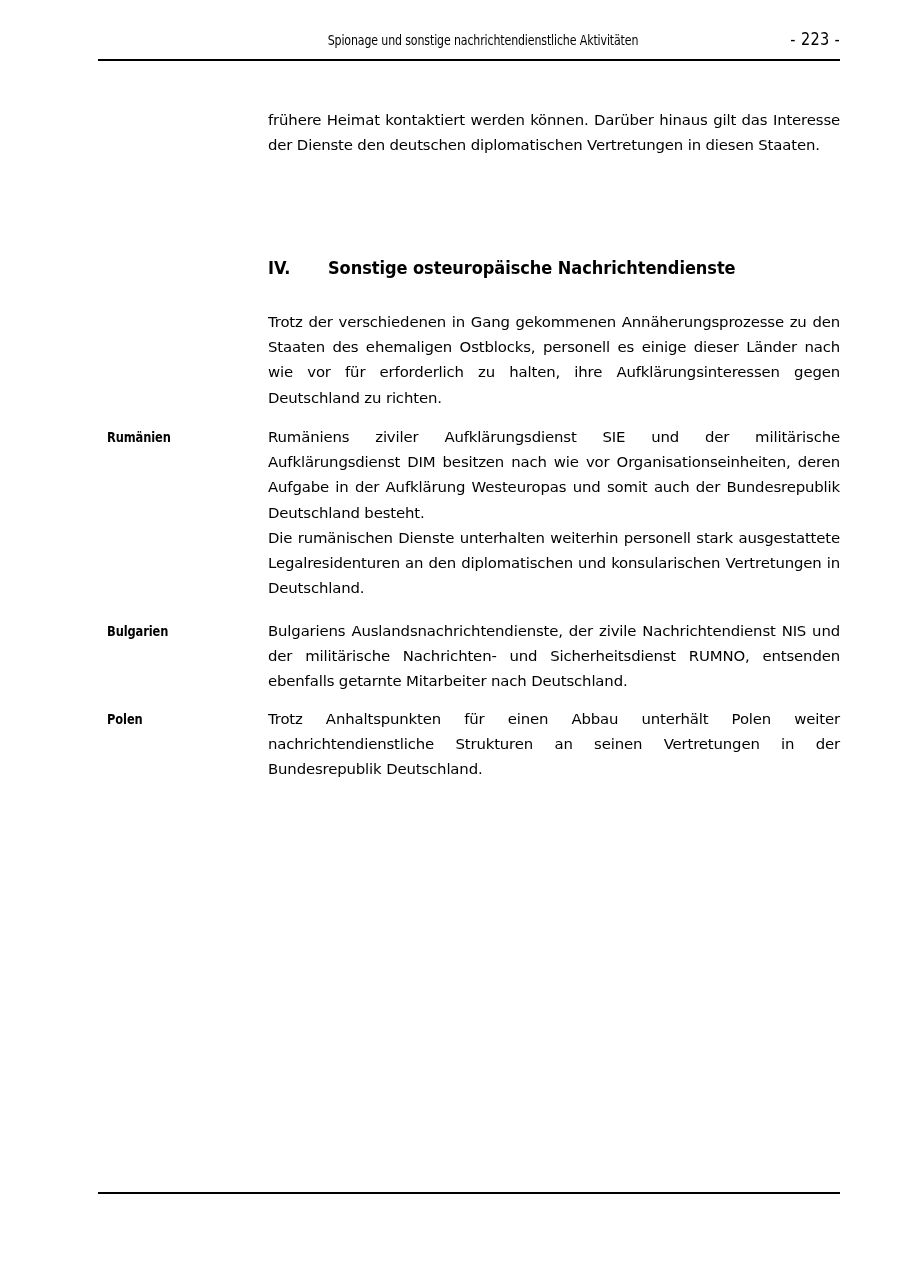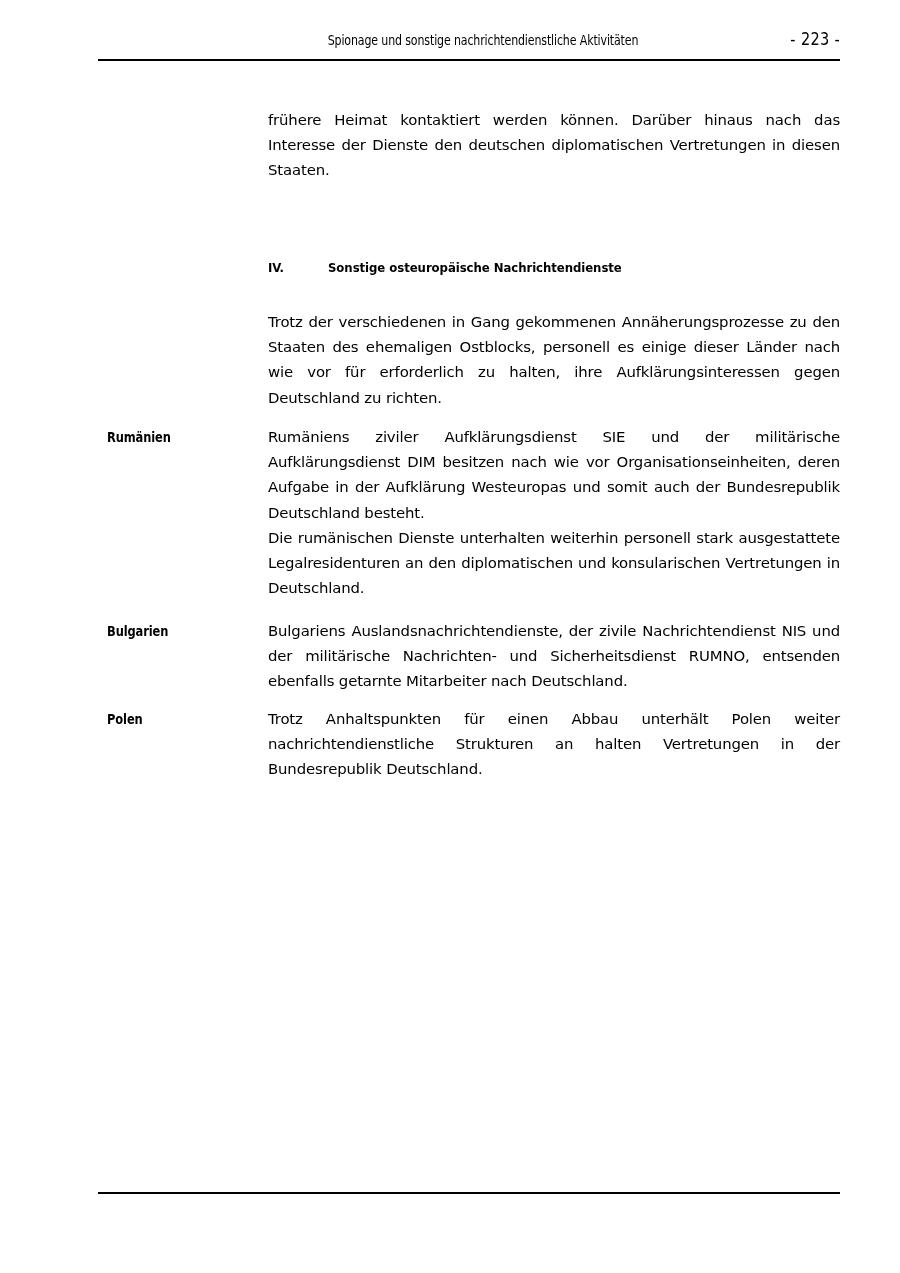--- a/index.html
+++ b/index.html
@@ -110,21 +110,21 @@
   }
   .para.last-flush { text-align-last: left; }
 
   
   .heading {
     position: absolute;
     left: 161px;
     width: 572px;
     font-family: "Liberation Sans Narrow", "DejaVu Sans Condensed", "Liberation Sans", sans-serif;
     font-weight: bold;
-    font-size: 13px;
+    font-size: 18px;
     line-height: 25px;
     letter-spacing: -0.05px;
     white-space: nowrap;
   }
   .heading .num {
     display: inline-block;
     width: 60px;
   }
   .heading .ttl {
     display: inline-block;
@@ -137,21 +137,21 @@
 
   <div class="header-zone">
     <div class="header-title">Spionage und sonstige nachrichtendienstliche Aktivitäten</div>
     <div class="header-pageno">- 223 -</div>
   </div>
   <div class="rule rule-top"></div>
 
   <div class="content">
 
     <div class="block" style="top:108px;">
-      <div class="para last-flush">frühere Heimat kontaktiert werden können. Darüber hinaus nach das Interesse der Dienste den deutschen diplomatischen Vertretungen in diesen Staaten.</div>
+      <div class="para last-flush">frühere Heimat kontaktiert werden können. Darüber hinaus gilt das Interesse der Dienste den deutschen diplomatischen Vertretungen in diesen Staaten.</div>
     </div>
 
     <div class="block" style="top:255px;">
       <div class="heading">
         <span class="num">IV.</span><span class="ttl">Sonstige osteuropäische Nachrichtendienste</span>
       </div>
     </div>
 
     <div class="block" style="top:310px;">
       <div class="para last-flush">Trotz der verschiedenen in Gang gekommenen Annäherungsprozesse zu den Staaten des ehemaligen Ostblocks, personell es einige dieser Länder nach wie vor für erforderlich zu halten, ihre Aufklärungsinteressen gegen Deutschland zu richten.</div>
@@ -165,20 +165,20 @@
       <div class="para last-flush">Die rumänischen Dienste unterhalten weiterhin personell stark ausgestattete Legalresidenturen an den diplomatischen und konsularischen Vertretungen in Deutschland.</div>
     </div>
 
     <div class="block" style="top:619px;">
       <div class="marginal">Bulgarien</div>
       <div class="para last-flush">Bulgariens Auslandsnachrichtendienste, der zivile Nachrichtendienst NIS und der militärische Nachrichten- und Sicherheitsdienst RUMNO, entsenden ebenfalls getarnte Mitarbeiter nach Deutschland.</div>
     </div>
 
     <div class="block" style="top:707px;">
       <div class="marginal">Polen</div>
-      <div class="para last-flush">Trotz Anhaltspunkten für einen Abbau unterhält Polen weiter nachrichtendienstliche Strukturen an halten Vertretungen in der Bundesrepublik Deutschland.</div>
+      <div class="para last-flush">Trotz Anhaltspunkten für einen Abbau unterhält Polen weiter nachrichtendienstliche Strukturen an seinen Vertretungen in der Bundesrepublik Deutschland.</div>
     </div>
 
   </div>
 
   <div class="rule rule-bot"></div>
 
 </div>
 
 </body></html>

